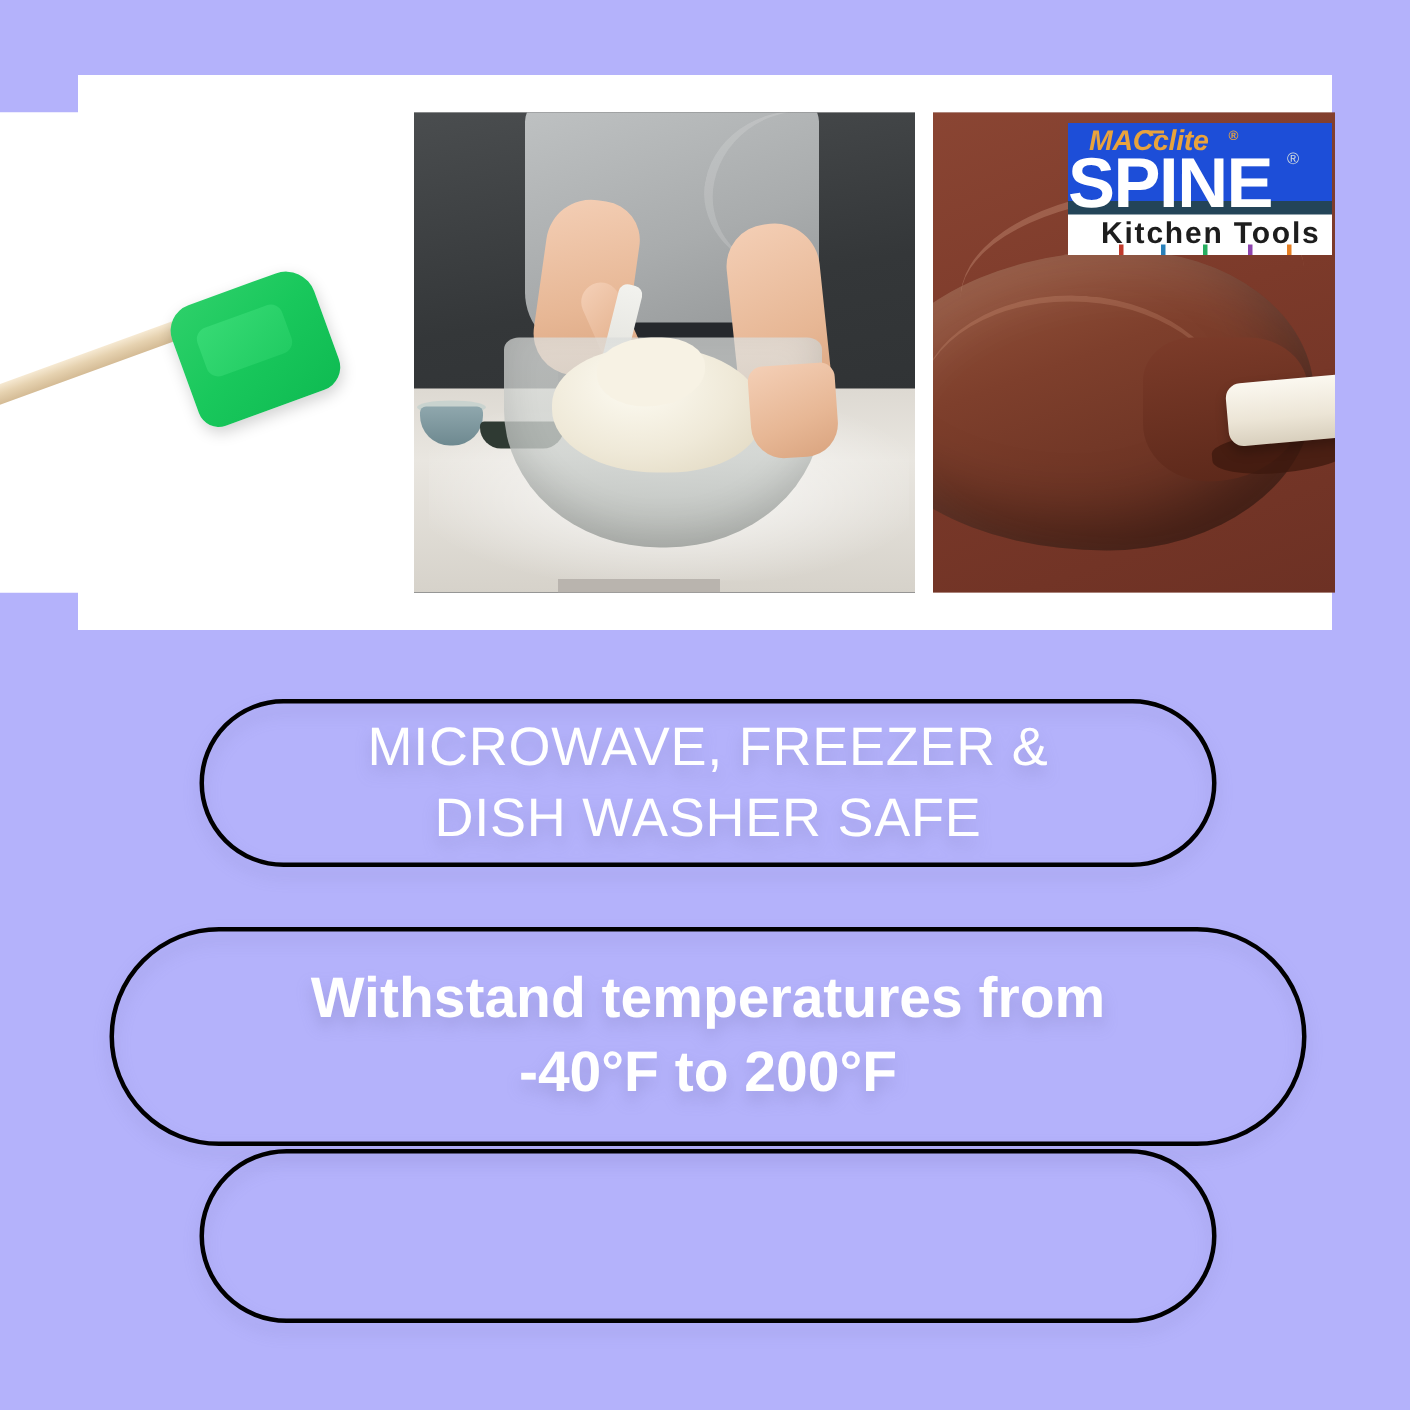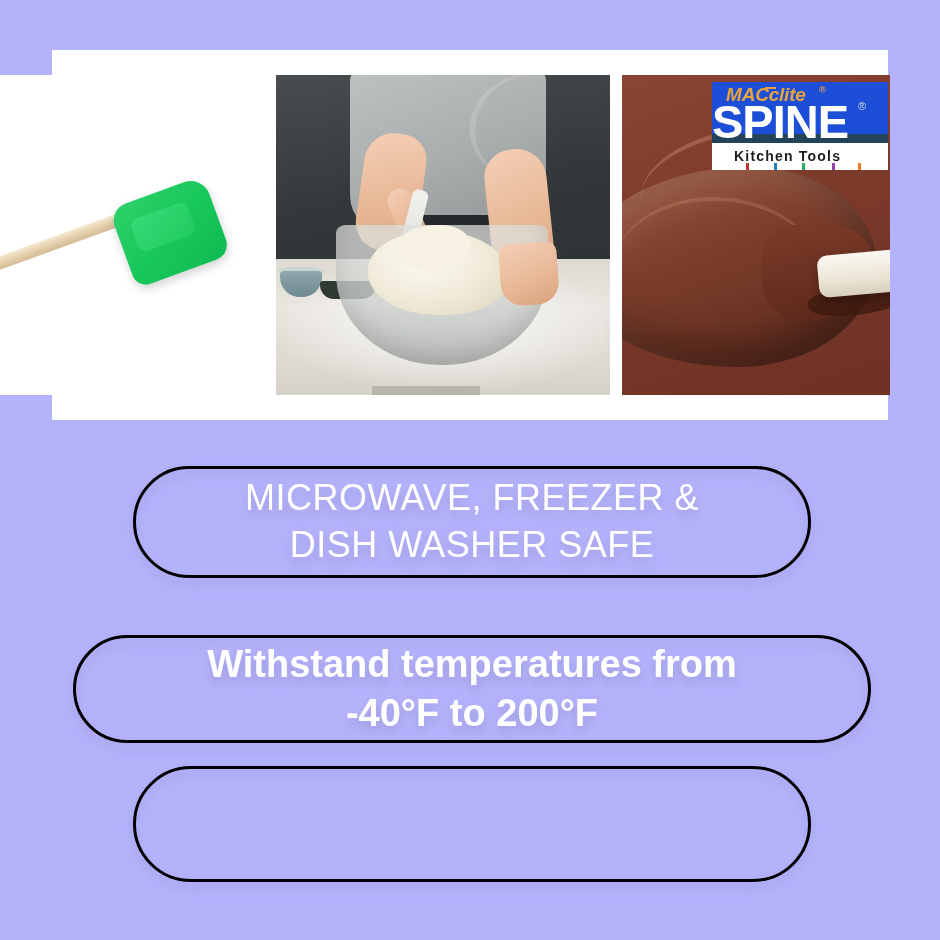--- a/index.html
+++ b/index.html
@@ -296,21 +296,21 @@
   }
   #logo-strip{
     position:absolute;
     left:0; top:61px;
     width:176px;height:27px;
     background:#ffffff;
   }
   #logo-kitchen-tools{
     position:absolute;
     left:22px; top:3px;
-    font-size:14px;
+    font-size:20px;
     font-weight:700;
     color:#1d1d1d;
     letter-spacing:1.2px;
     line-height:20px;
     text-align:right;
   }
   .tool-dot{position:absolute;width:3px;height:7px;background:#c0392b;}
   #td1{left:34px;top:20px;}
   #td2{left:62px;top:20px;background:#2980b9;}
   #td3{left:90px;top:20px;background:#27ae60;}
@@ -333,26 +333,25 @@
   #pill-1{
     left:133px; top:466px;
     width:678px; height:112px;
     font-size:36px;
     font-weight:400;
     letter-spacing:.5px;
     line-height:1.30;
   }
   #pill-2{
     left:73px; top:618px;
-    width:798px; height:108px;
+    width:798px; height:146px;
     font-size:38px;
     font-weight:700;
     letter-spacing:0px;
     line-height:1.28;
-    margin-top:17px;
   }
   #pill-3{
     left:133px; top:766px;
     width:678px; height:116px;
     font-size:38px;
     font-weight:700;
     letter-spacing:0px;
     line-height:1.28;
   }
   .pill-line{display:block;white-space:nowrap;}

